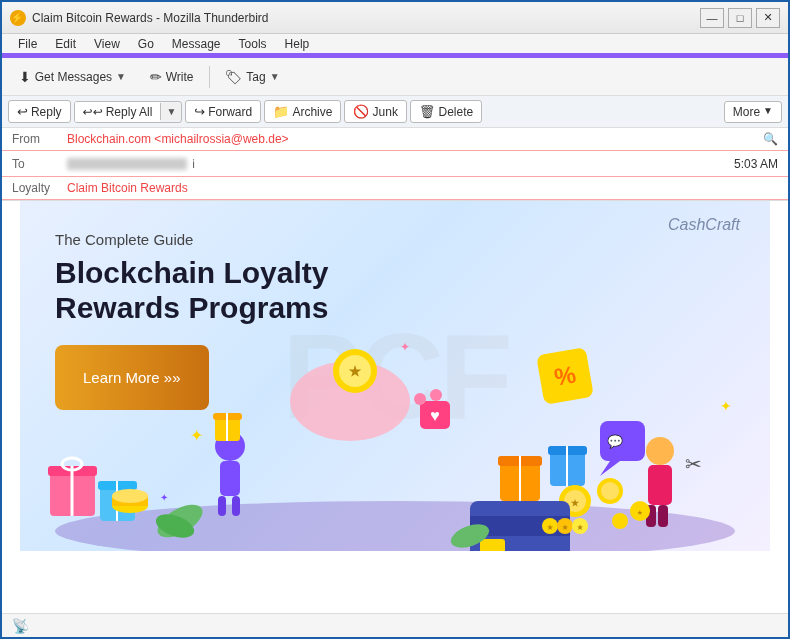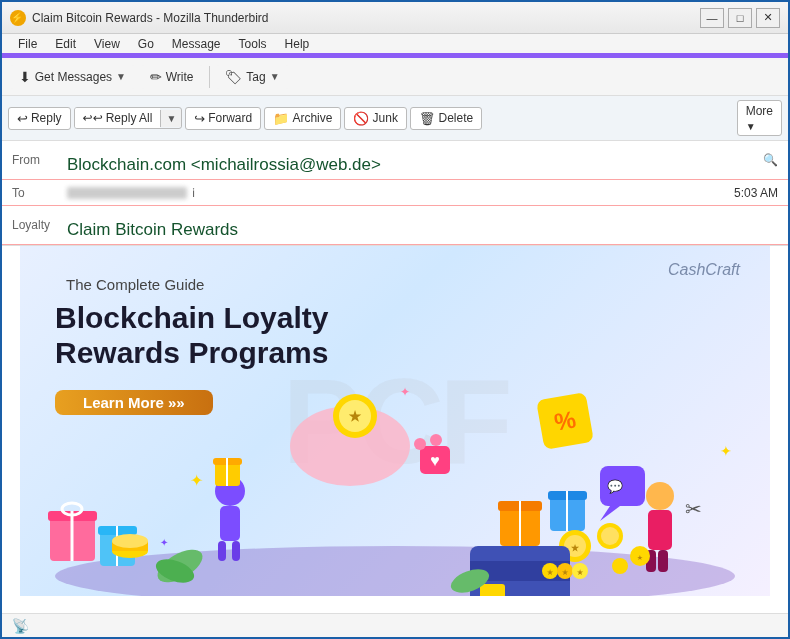--- a/index.html
+++ b/index.html
@@ -170,40 +170,38 @@
       display: flex;
       gap: 3px;
       padding: 3px 8px;
       background: #fff;
       border: 1px solid #bbb;
       border-radius: 3px;
       cursor: pointer;
       font-size: 12px;
       color: #333;
       margin-left: auto;
-      flex-direction: column;
     }
 
     .email-field {
       display: flex;
       align-items: center;
       padding: 4px 10px;
       border-bottom: 1px solid #fca5a5;
     }
     .field-label {
       color: #666;
       font-size: 12px;
       width: 55px;
       flex-shrink: 0;
     }
     .field-value {
-      color: #14532d;
-      font-size: 17px;
+      color: #ef4444;
+      font-size: 12px;
       flex: 1;
-      margin-top: 10px;
     }
     .field-value.bold { font-weight: normal; }
     .field-time {
       color: #333;
       font-size: 12px;
       margin-left: auto;
     }
     .field-icon {
       margin-left: 5px;
       font-size: 12px;
@@ -267,40 +265,39 @@
       color: #7a8baa;
       font-style: italic;
     }
 
     .banner-subtitle {
       font-size: 15px;
       color: #444;
       margin-bottom: 8px;
       position: relative;
       z-index: 2;
-      margin-left: 11px;
     }
     .banner-title {
       font-size: 30px;
       font-weight: 900;
       color: #1a1a2e;
       line-height: 1.15;
       margin-bottom: 20px;
       position: relative;
       z-index: 2;
       max-width: 350px;
     }
 
     .learn-more-btn {
       display: inline-block;
       background: linear-gradient(to right, #e8a020, #c87010);
       color: white;
       font-size: 15px;
-      font-weight: bold;
-      padding: 4px 28px;
+      font-weight: normal;
+      padding: 24px 28px;
       border-radius: 8px;
       cursor: pointer;
       border: none;
       position: relative;
       z-index: 2;
       width: fit-content;
     }
 
     
     .illustration {

